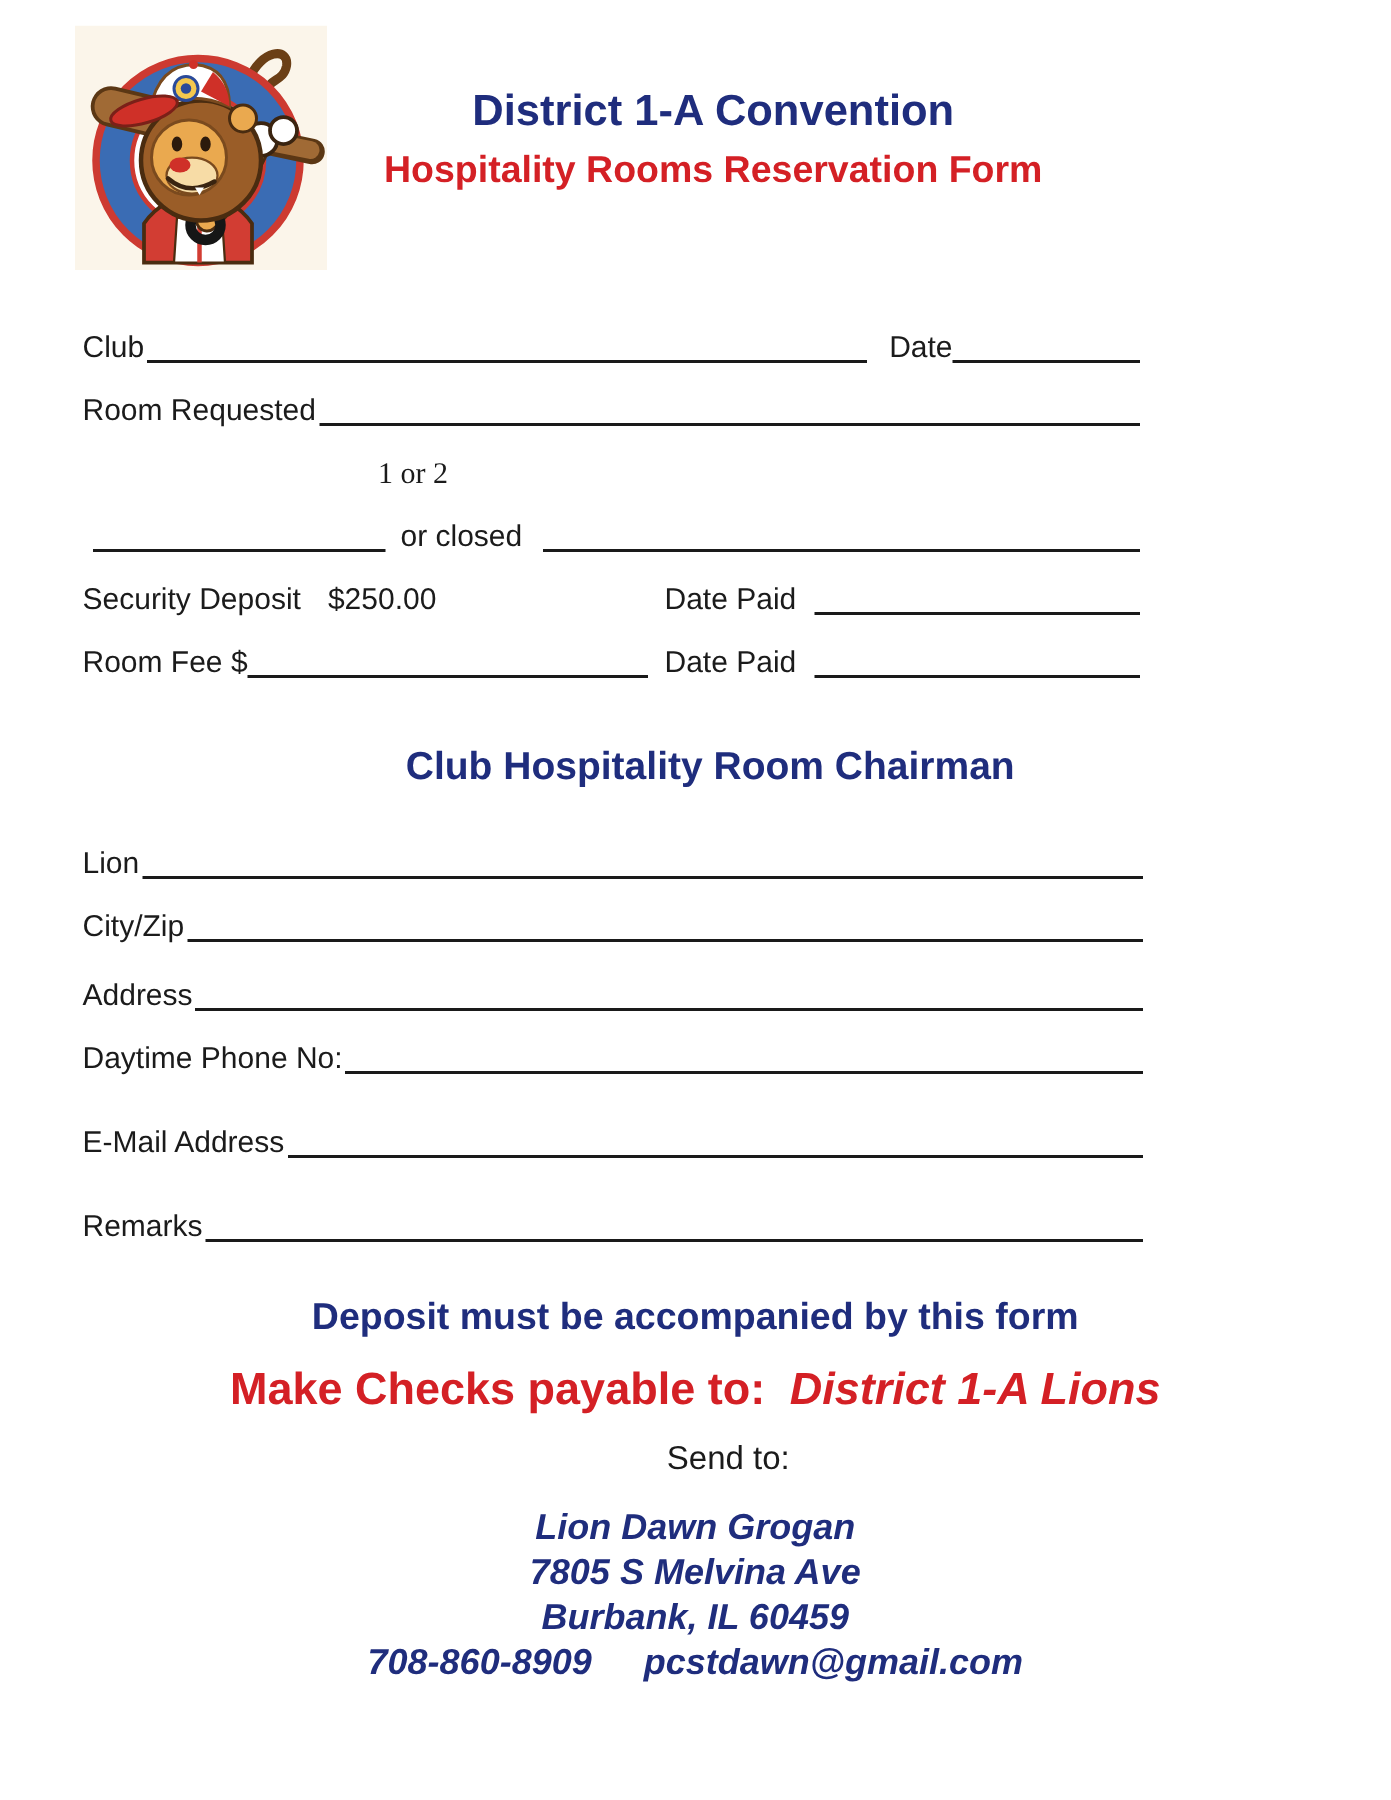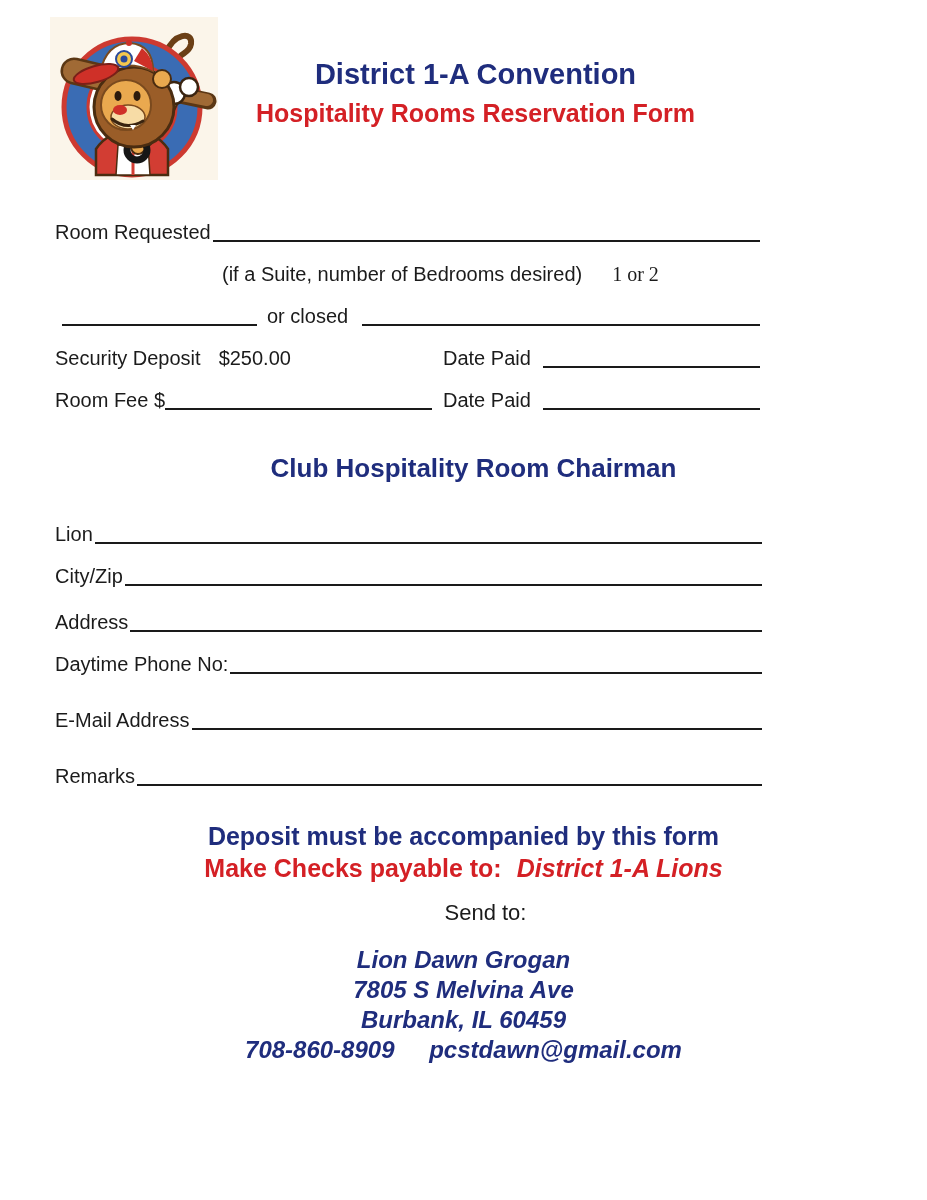--- a/index.html
+++ b/index.html
@@ -29,21 +29,21 @@
   .mb28{margin-bottom:28px;align-items:flex-end;}
   .suite-row{padding-left:167px;}
   .grp{display:flex;width:388px;flex:0 0 388px;align-items:flex-end;}
   .ml2{margin-left:2px;} .ml7{margin-left:7px;} .ml10{margin-left:10px;}
   .ml12{margin-left:12px;} .ml14{margin-left:14px;} .ml15{margin-left:15px;}
   .ml18{margin-left:18px;} .ml30{margin-left:30px;font-family:Liberation Serif, serif;} .mr11{margin-right:11px;}
   .w125{width:125px;} .w195{width:195px;}
   .sec-title{text-align:center;font-size:26px;font-weight:700;line-height:32px;color:var(--navy);margin-top:24px;padding-left:20px;}
   
   .deposit{margin-top:16px;text-align:center;font-size:25px;font-weight:700;line-height:32px;color:var(--navy);}
-  .checks{text-align:center;font-size:25px;font-weight:700;line-height:32px;color:var(--red);}
+  .checks{margin-top:17px;text-align:center;font-size:30px;font-weight:700;line-height:32px;color:var(--red);}
   .checks .payee{font-style:italic;margin-left:8px;}
   .sendto{margin-top:15px;text-align:center;font-size:22px;line-height:28px;color:var(--ink);transform:translateX(22px);}
   .contact{margin-top:18px;text-align:center;font-size:24px;line-height:30px;font-weight:700;font-style:italic;color:var(--navy);}
   .contact .email{margin-left:28px;}
 </style>
 </head>
 <body>
 
 <div class="page">
 
@@ -93,25 +93,30 @@
       </svg>
     </div>
     <div class="titles">
       <div class="title">District 1-A Convention</div>
       <div class="subtitle">Hospitality Rooms Reservation Form</div>
     </div>
   </div>
 
   <div class="sec sec1">
     <div class="row">
+      <span class="lbl">Club</span>
+      <span class="line fl ml2"></span>
+      <span class="lbl ml15">Date</span>
+      <span class="line w125"></span>
+    </div>
+    <div class="row">
       <span class="lbl">Room Requested</span>
       <span class="line fl ml2"></span>
     </div>
     <div class="row suite-row">
-      <span class="lbl">(if a Suite, number of Bedrooms desired)</span>
       <span class="lbl ml30">1 or 2</span>
     </div>
     <div class="row">
       <span class="line w195 ml7"></span>
       <span class="lbl ml10">or closed</span>
       <span class="line fl ml14"></span>
     </div>
     <div class="row">
       <span class="grp">
         <span class="lbl">Security Deposit</span>

